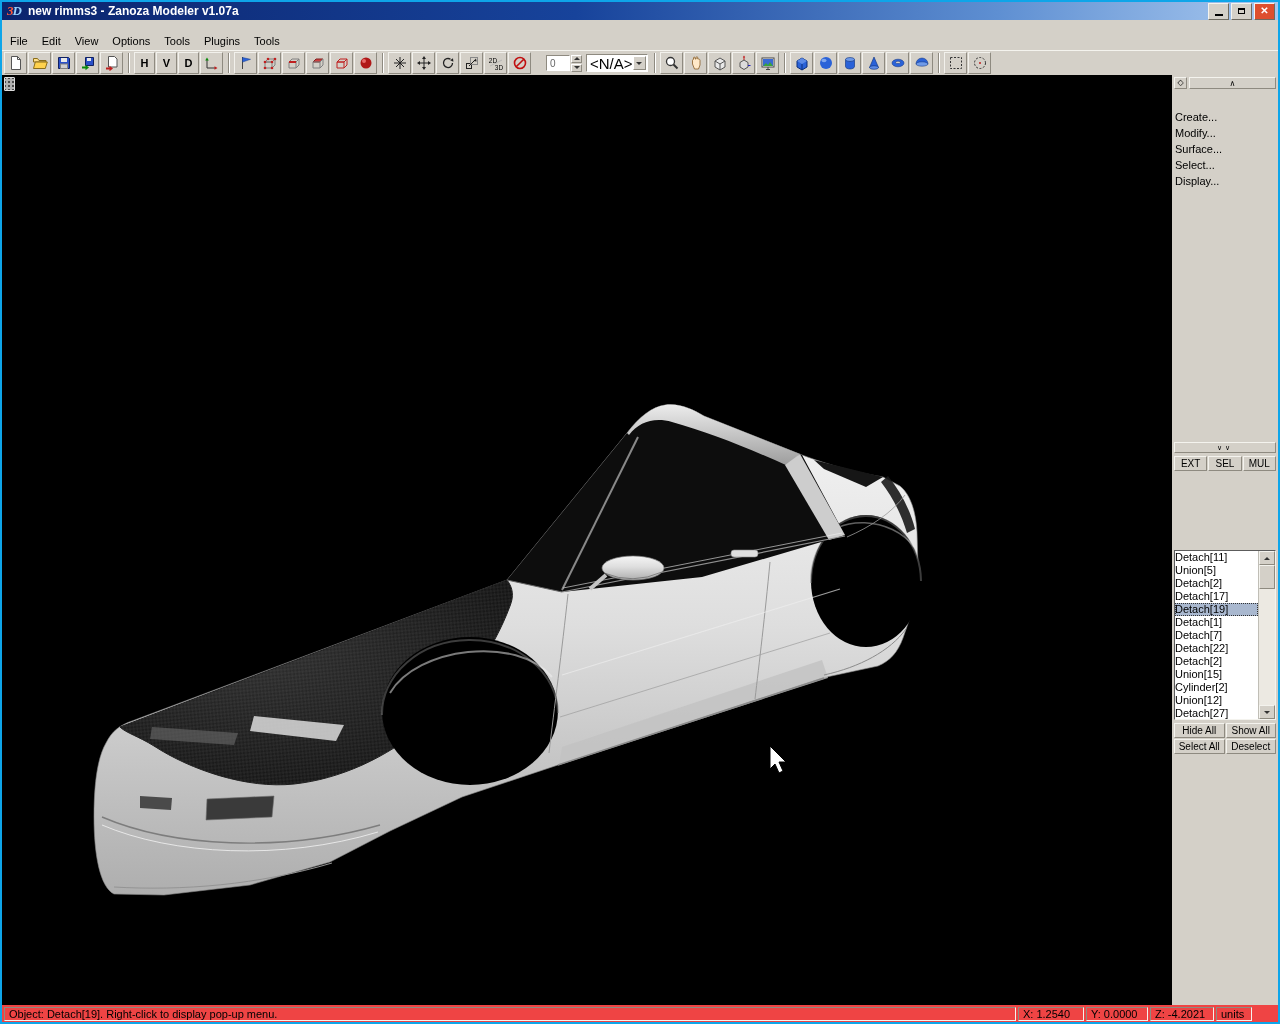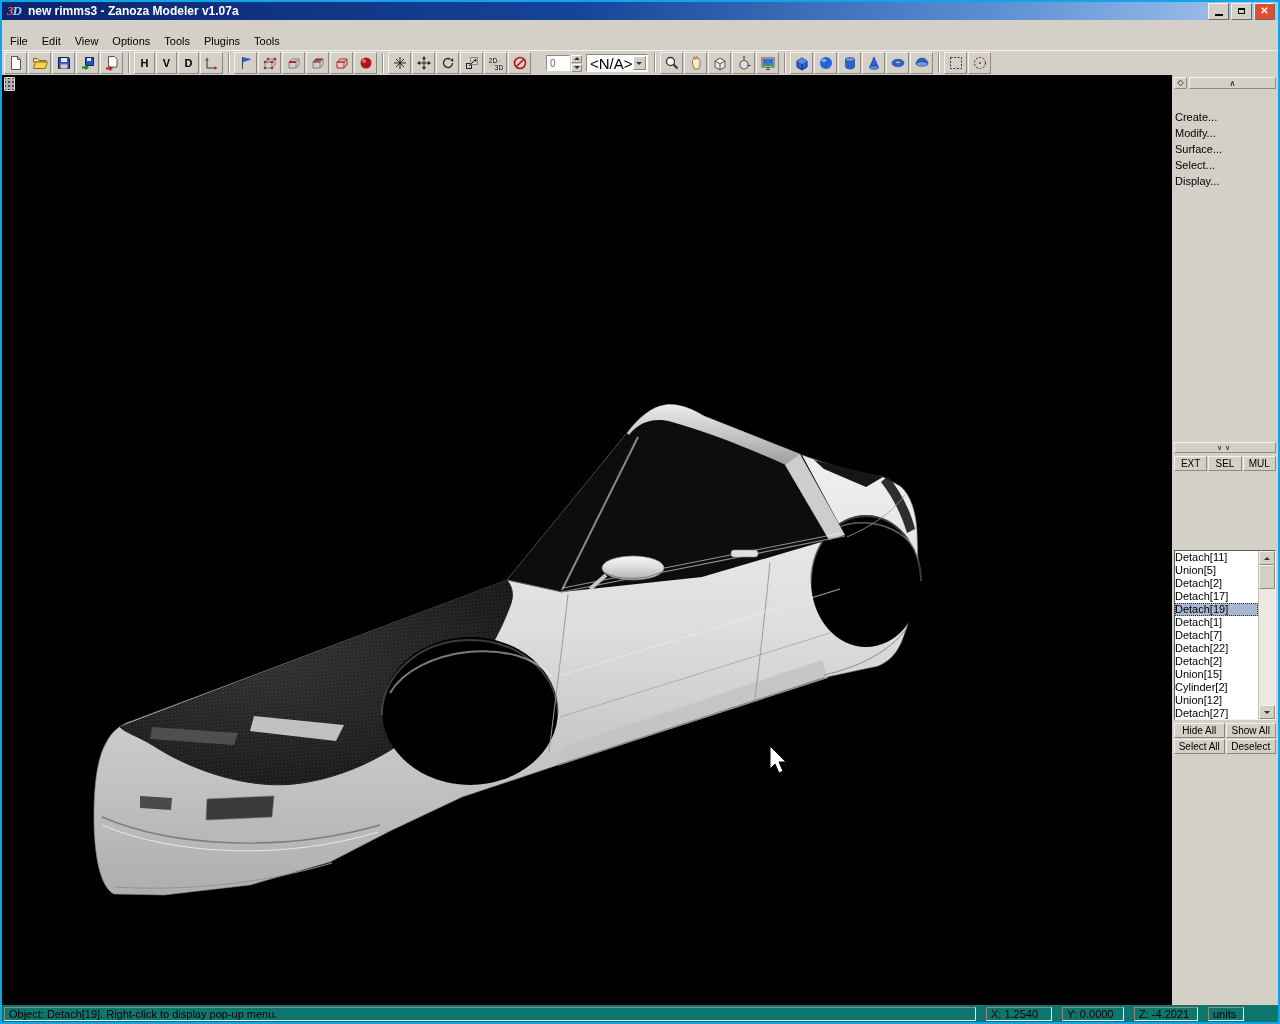--- a/index.html
+++ b/index.html
@@ -74,21 +74,21 @@
   .list-item{height:13px;line-height:13px;font-size:11px;padding-left:0;white-space:nowrap;cursor:default;}
   .list-item.selected{background:#a9b8cf;outline:1px dotted #333;outline-offset:-1px;}
   .vscroll{width:16px;display:flex;flex-direction:column;background:#ece9e2;border-left:1px solid #c0beb6;}
   .sb-btn{height:14px;display:flex;align-items:center;justify-content:center;}
   .sb-track{flex:1;position:relative;}
   .sb-thumb{position:absolute;top:0;left:0;right:0;height:24px;}
   .sp-grid{position:absolute;top:648px;left:2px;right:2px;display:grid;grid-template-columns:1fr 1fr;gap:1px;}
   .sp-btn{height:15px;font-size:10px;display:flex;align-items:center;justify-content:center;white-space:nowrap;}
 
   
-  .statusbar{height:18px;display:flex;gap:10px;padding:2px 2px 1px;box-sizing:border-box;background:#0f766e;}
+  .statusbar{height:18px;display:flex;gap:2px;padding:2px 2px 1px;box-sizing:border-box;background:#ef4444;}
   .cell{border:1px solid;border-color:#8e8a80 #f4f3ee #f4f3ee #8e8a80;font-size:11px;line-height:12px;
         padding:0 4px;white-space:nowrap;overflow:hidden;box-sizing:border-box;}
   .msg{flex:1;}
   .cx{width:66px}.cy{width:62px}.cz{width:64px}.cu{width:36px}
   .grip{width:22px;border:none;}
 </style>
 </head>
 <body>
 
 <div class="window">

